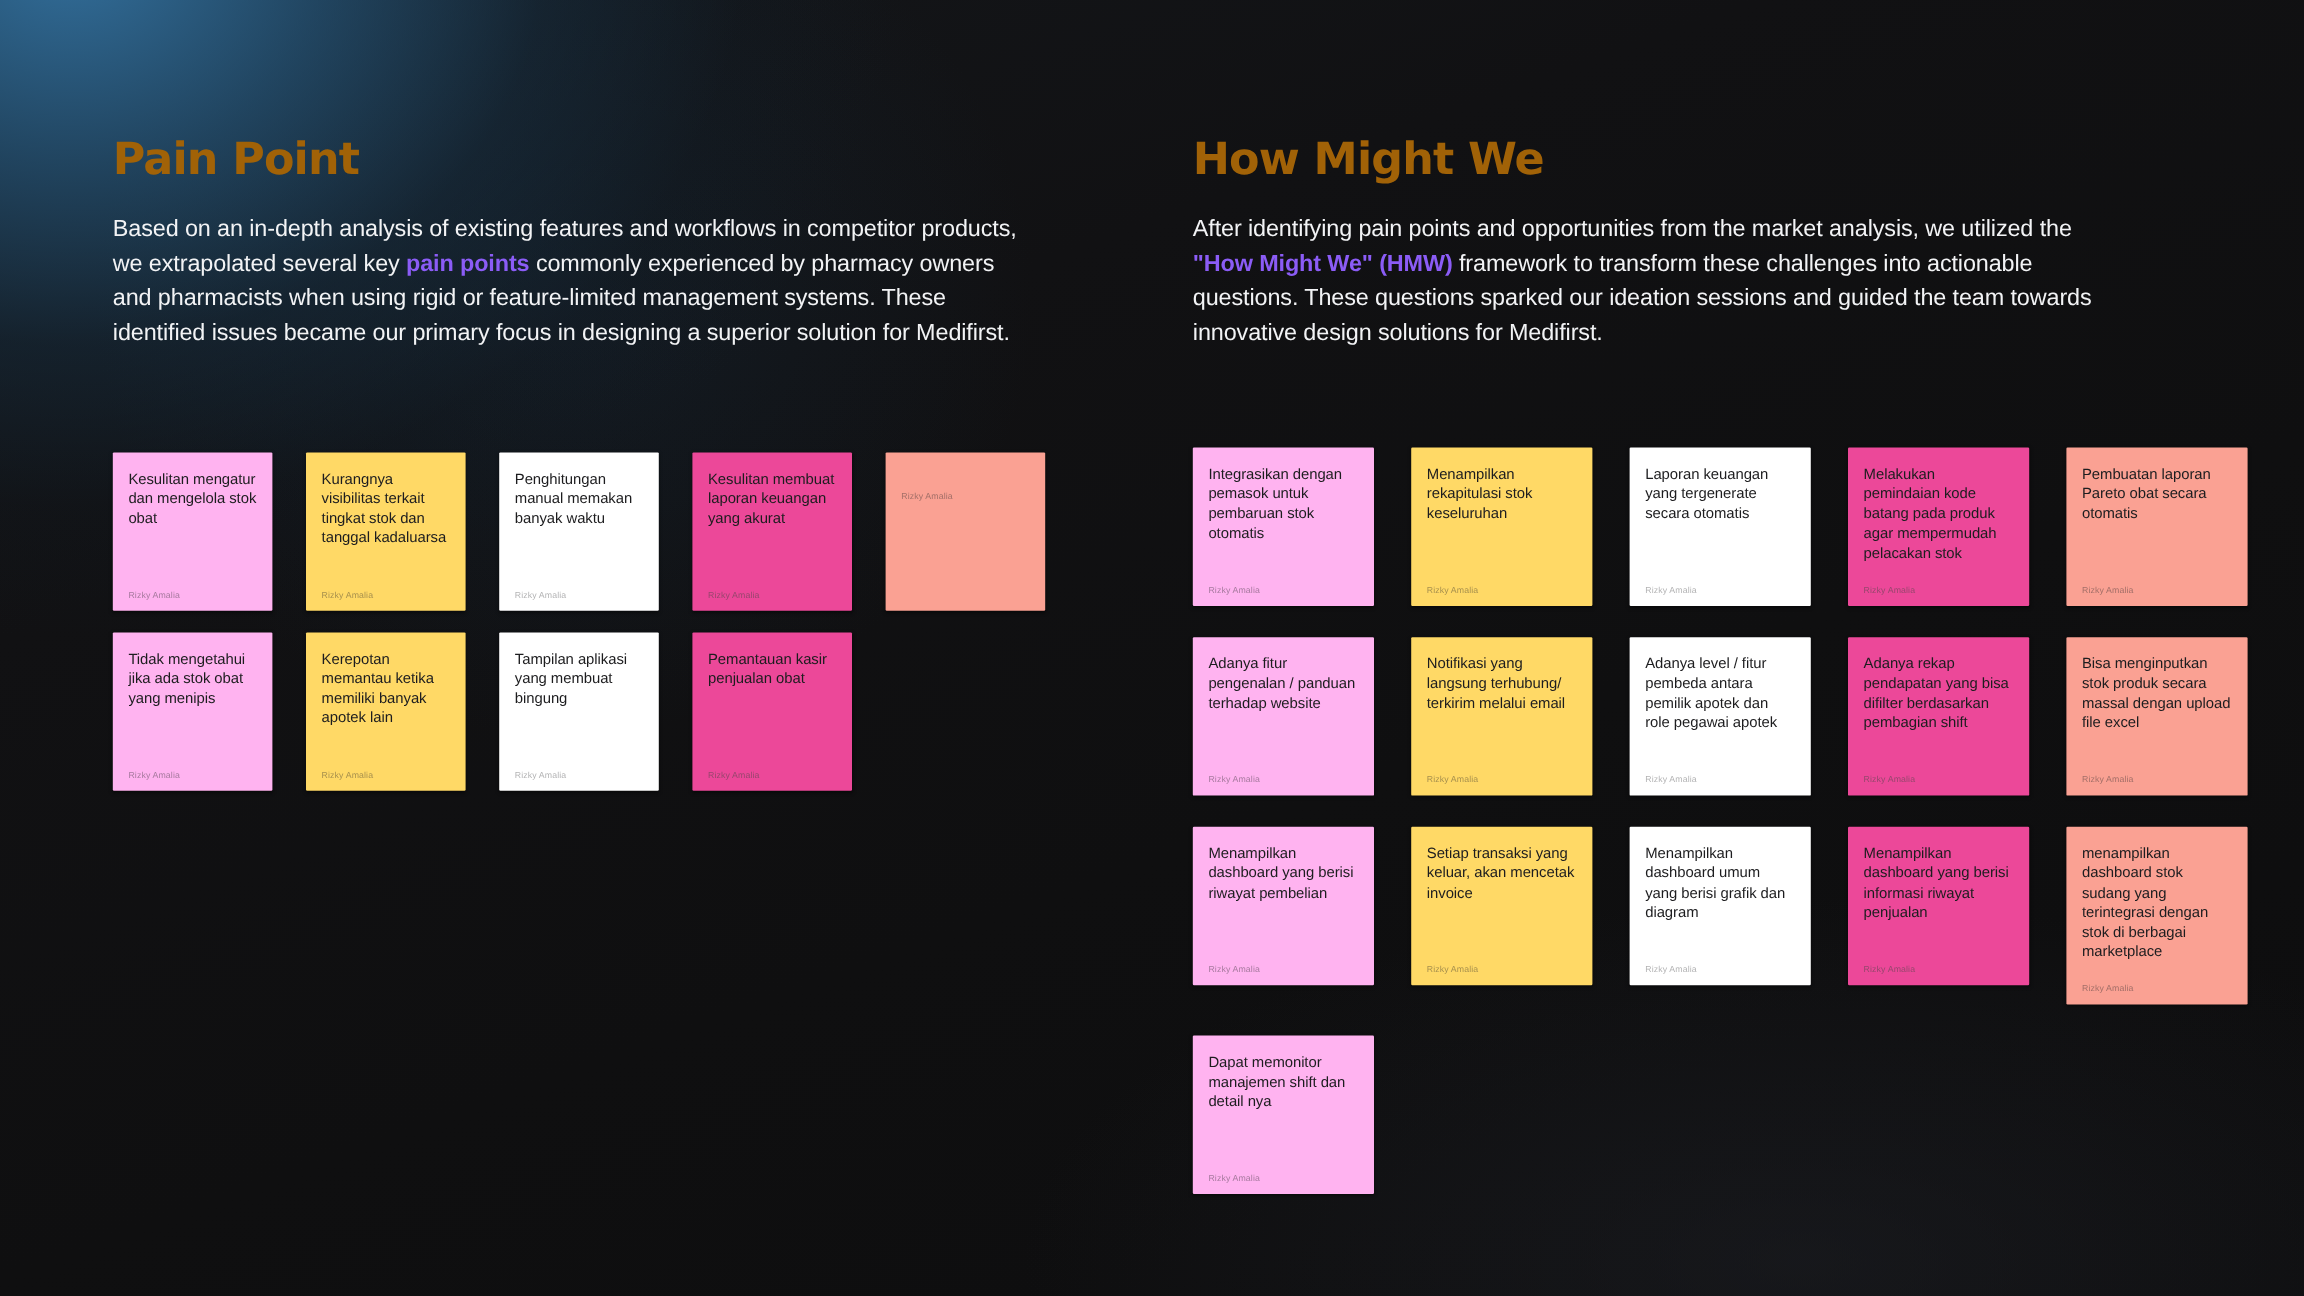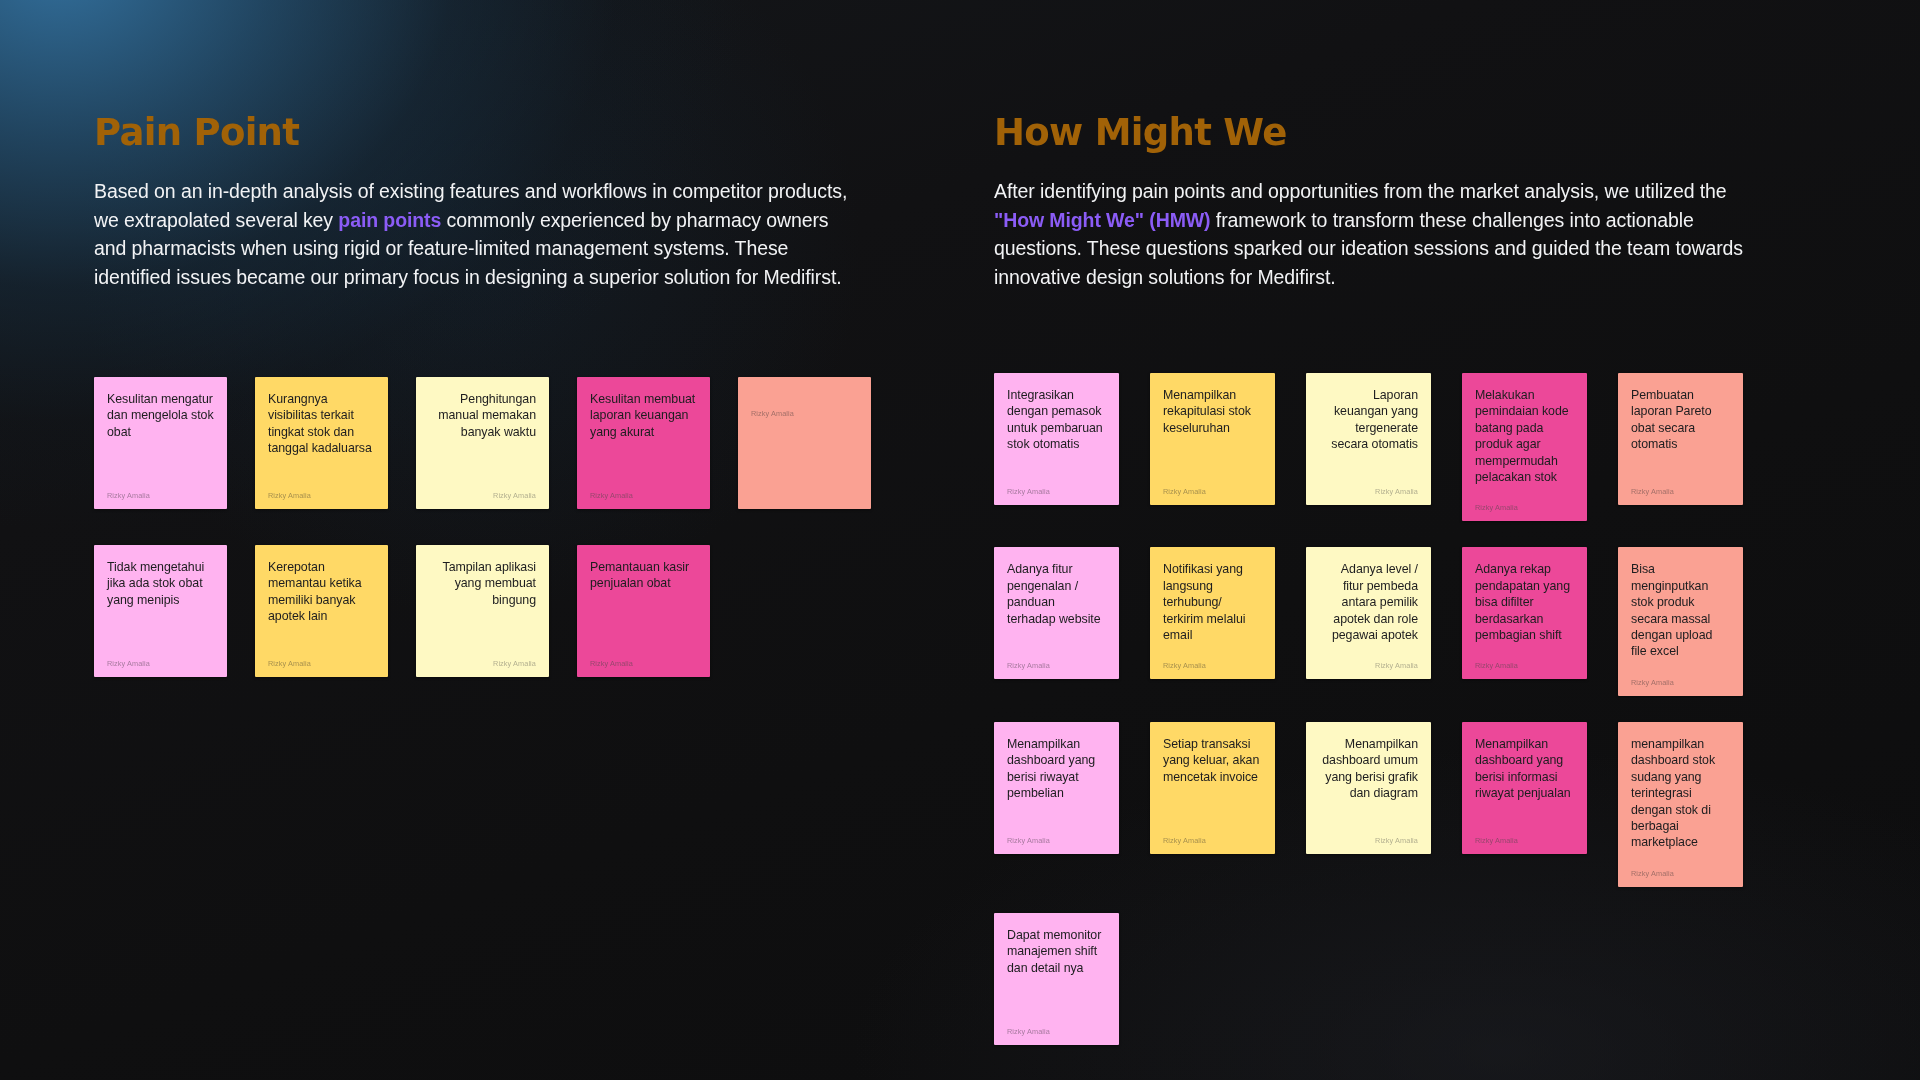--- a/index.html
+++ b/index.html
@@ -60,36 +60,36 @@
 
   
   .notes-area { position: absolute; left: 0; }
   #pain-notes { top: 377px; }
   #hmw-notes  { top: 373px; }
 
   .note-row {
     display: flex;
     align-items: flex-start;
   }
-  #pain-notes .note-row { gap: 28px; margin-bottom: 36px; }
+  #pain-notes .note-row { gap: 28px; margin-bottom: 18px; }
   #hmw-notes  .note-row { gap: 31px; margin-bottom: 26px; }
 
   .note {
     box-sizing: border-box;
     width: 132px;
     min-height: 132px;
     padding: 14px 13px 9px 13px;
     display: flex;
     flex-direction: column;
     justify-content: space-between;
     border-radius: 1px;
     box-shadow: 0 1px 3px rgba(0,0,0,0.45);
   }
   #pain-notes .note { width: 133px; }
-  #hmw-notes  .note { width: 125px; }
+  #hmw-notes  .note { width: 151px; }
 
   .note-text {
     color: #1d1d1f;
     font-size: 12.4px;
     line-height: 16.4px;
     letter-spacing: -0.05px;
     white-space: pre-line;
     word-break: normal;
   }
   .note-author {
@@ -97,21 +97,21 @@
     font-size: 7.3px;
     line-height: 9px;
     letter-spacing: 0.1px;
     color: rgba(40,40,42,0.42);
   }
   .note.c-gray  .note-author { color: rgba(60,60,62,0.40); }
   .note.c-green .note-author { color: rgba(30,70,48,0.42); }
 
   .c-pink   { background: #FFB3F0; }
   .c-yellow { background: #FFD966; }
-  .c-gray   { background: #fef9c3; text-align: right; }
+  .c-gray   { background: #ffffff; }
   .c-green  { background: #ec4899; }
   .c-salmon { background: #FAA193; }
 </style>
 </head>
 <body>
 
 <div id="stage"></div>
 
 <div id="content">
 

